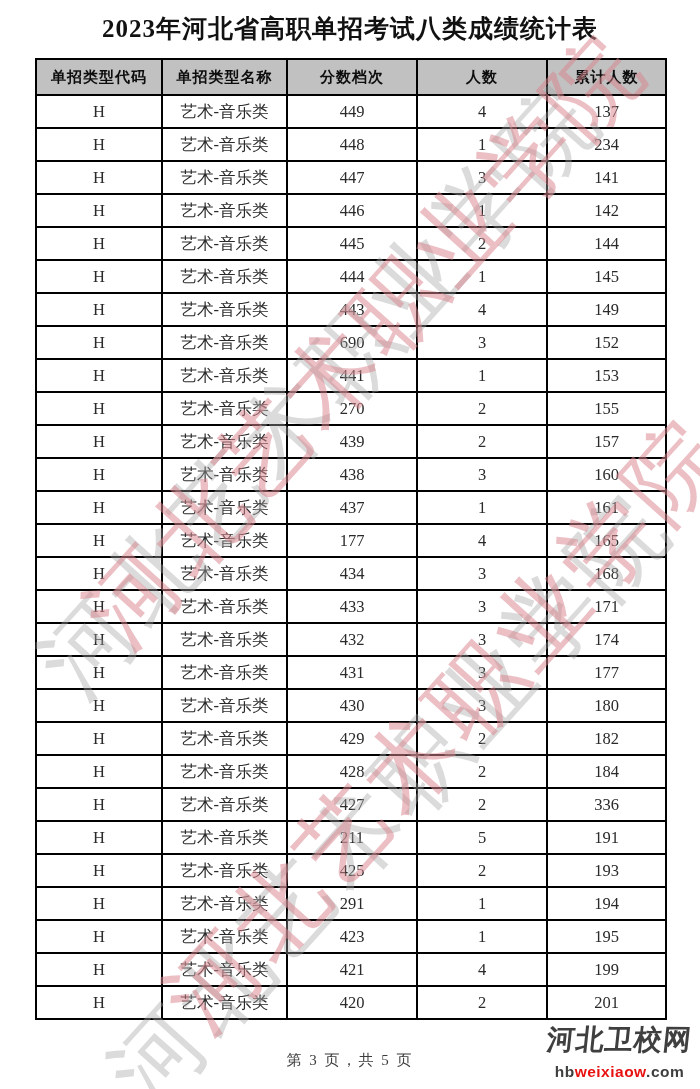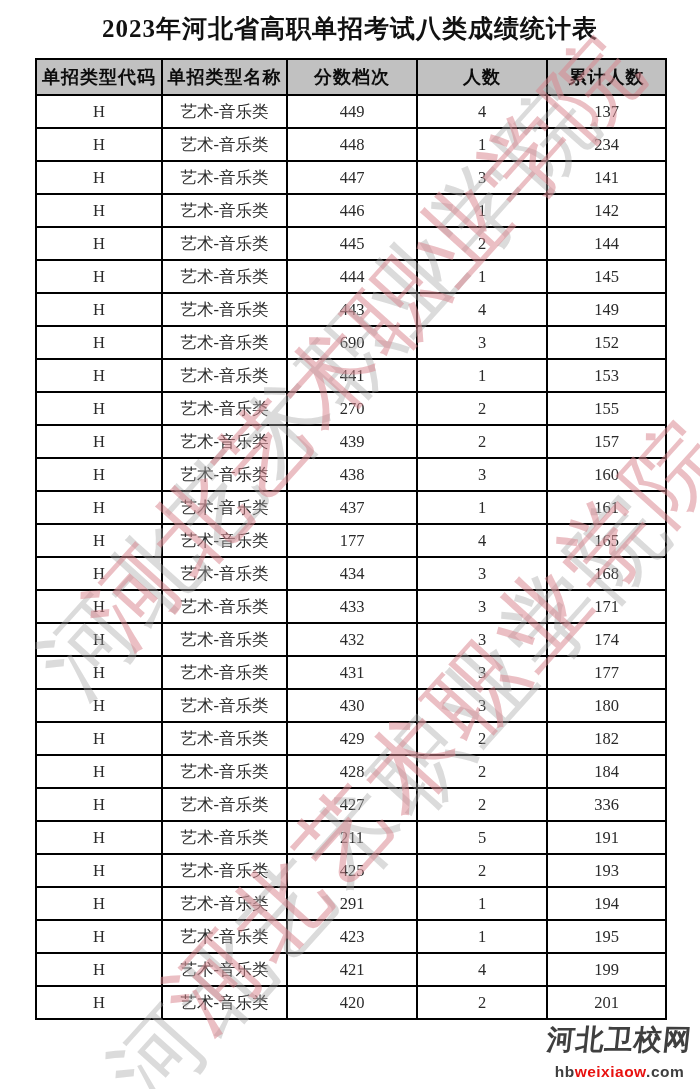--- a/index.html
+++ b/index.html
@@ -42,21 +42,21 @@
     table-layout:fixed;
     z-index:1;
     background:transparent;
   }
   .score-table th{
     background:var(--header_bg);
     border:2px solid var(--border);
     height:34px;
     font-family:"Liberation Sans","DejaVu Sans", sans-serif;
     font-weight:bold;
-    font-size:18px;
+    font-size:15px;
     letter-spacing:1px;
     color:#0d0d0d;
     text-align:center;
     padding:0;
   }
   .score-table td{
     border:2px solid var(--border);
     height:31px;
     text-align:center;
     font-size:16.5px;
@@ -370,19 +370,20 @@
     <tr>
       <td>H</td>
       <td>艺术-音乐类</td>
       <td>420</td>
       <td>2</td>
       <td>201</td>
     </tr>
   </tbody>
   </table>
 
+  <div class="page-number">第 3 页，共 5 页</div>
 
   <div class="site-logo">
     <span class="logo-cn">河北卫校网</span>
     <span class="logo-url"><span>hb</span><span class="red">weixiaow</span><span>.com</span></span>
   </div>
 
 </div>
 
 </body></html>

